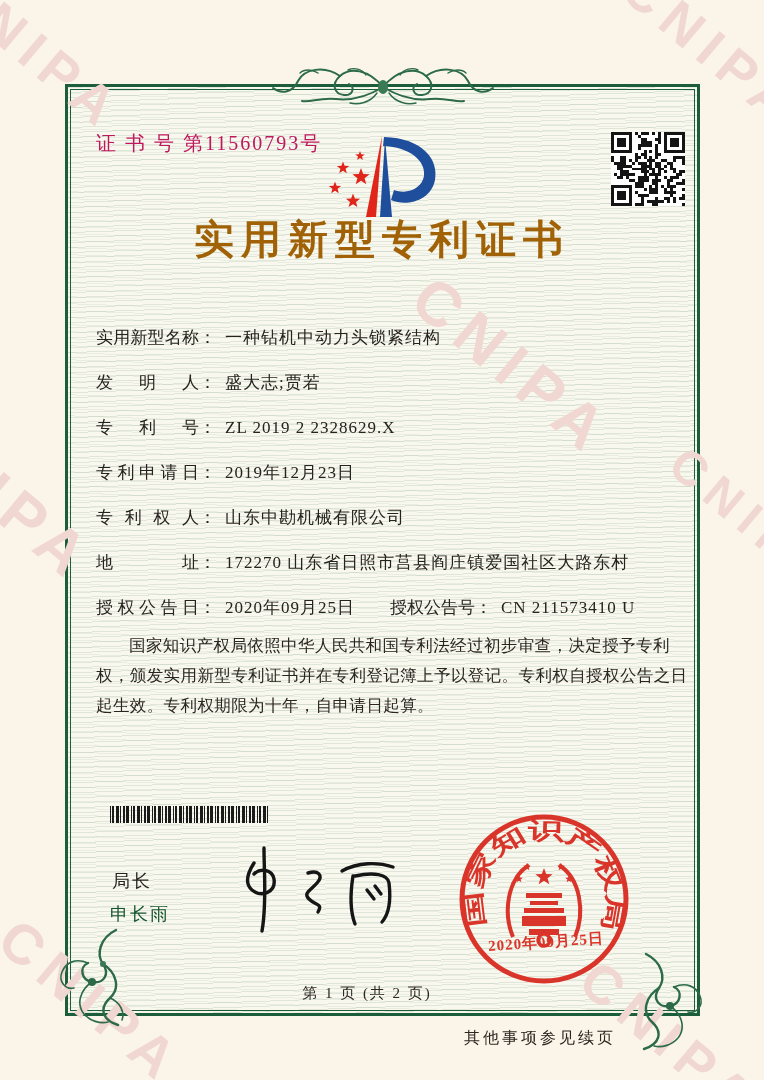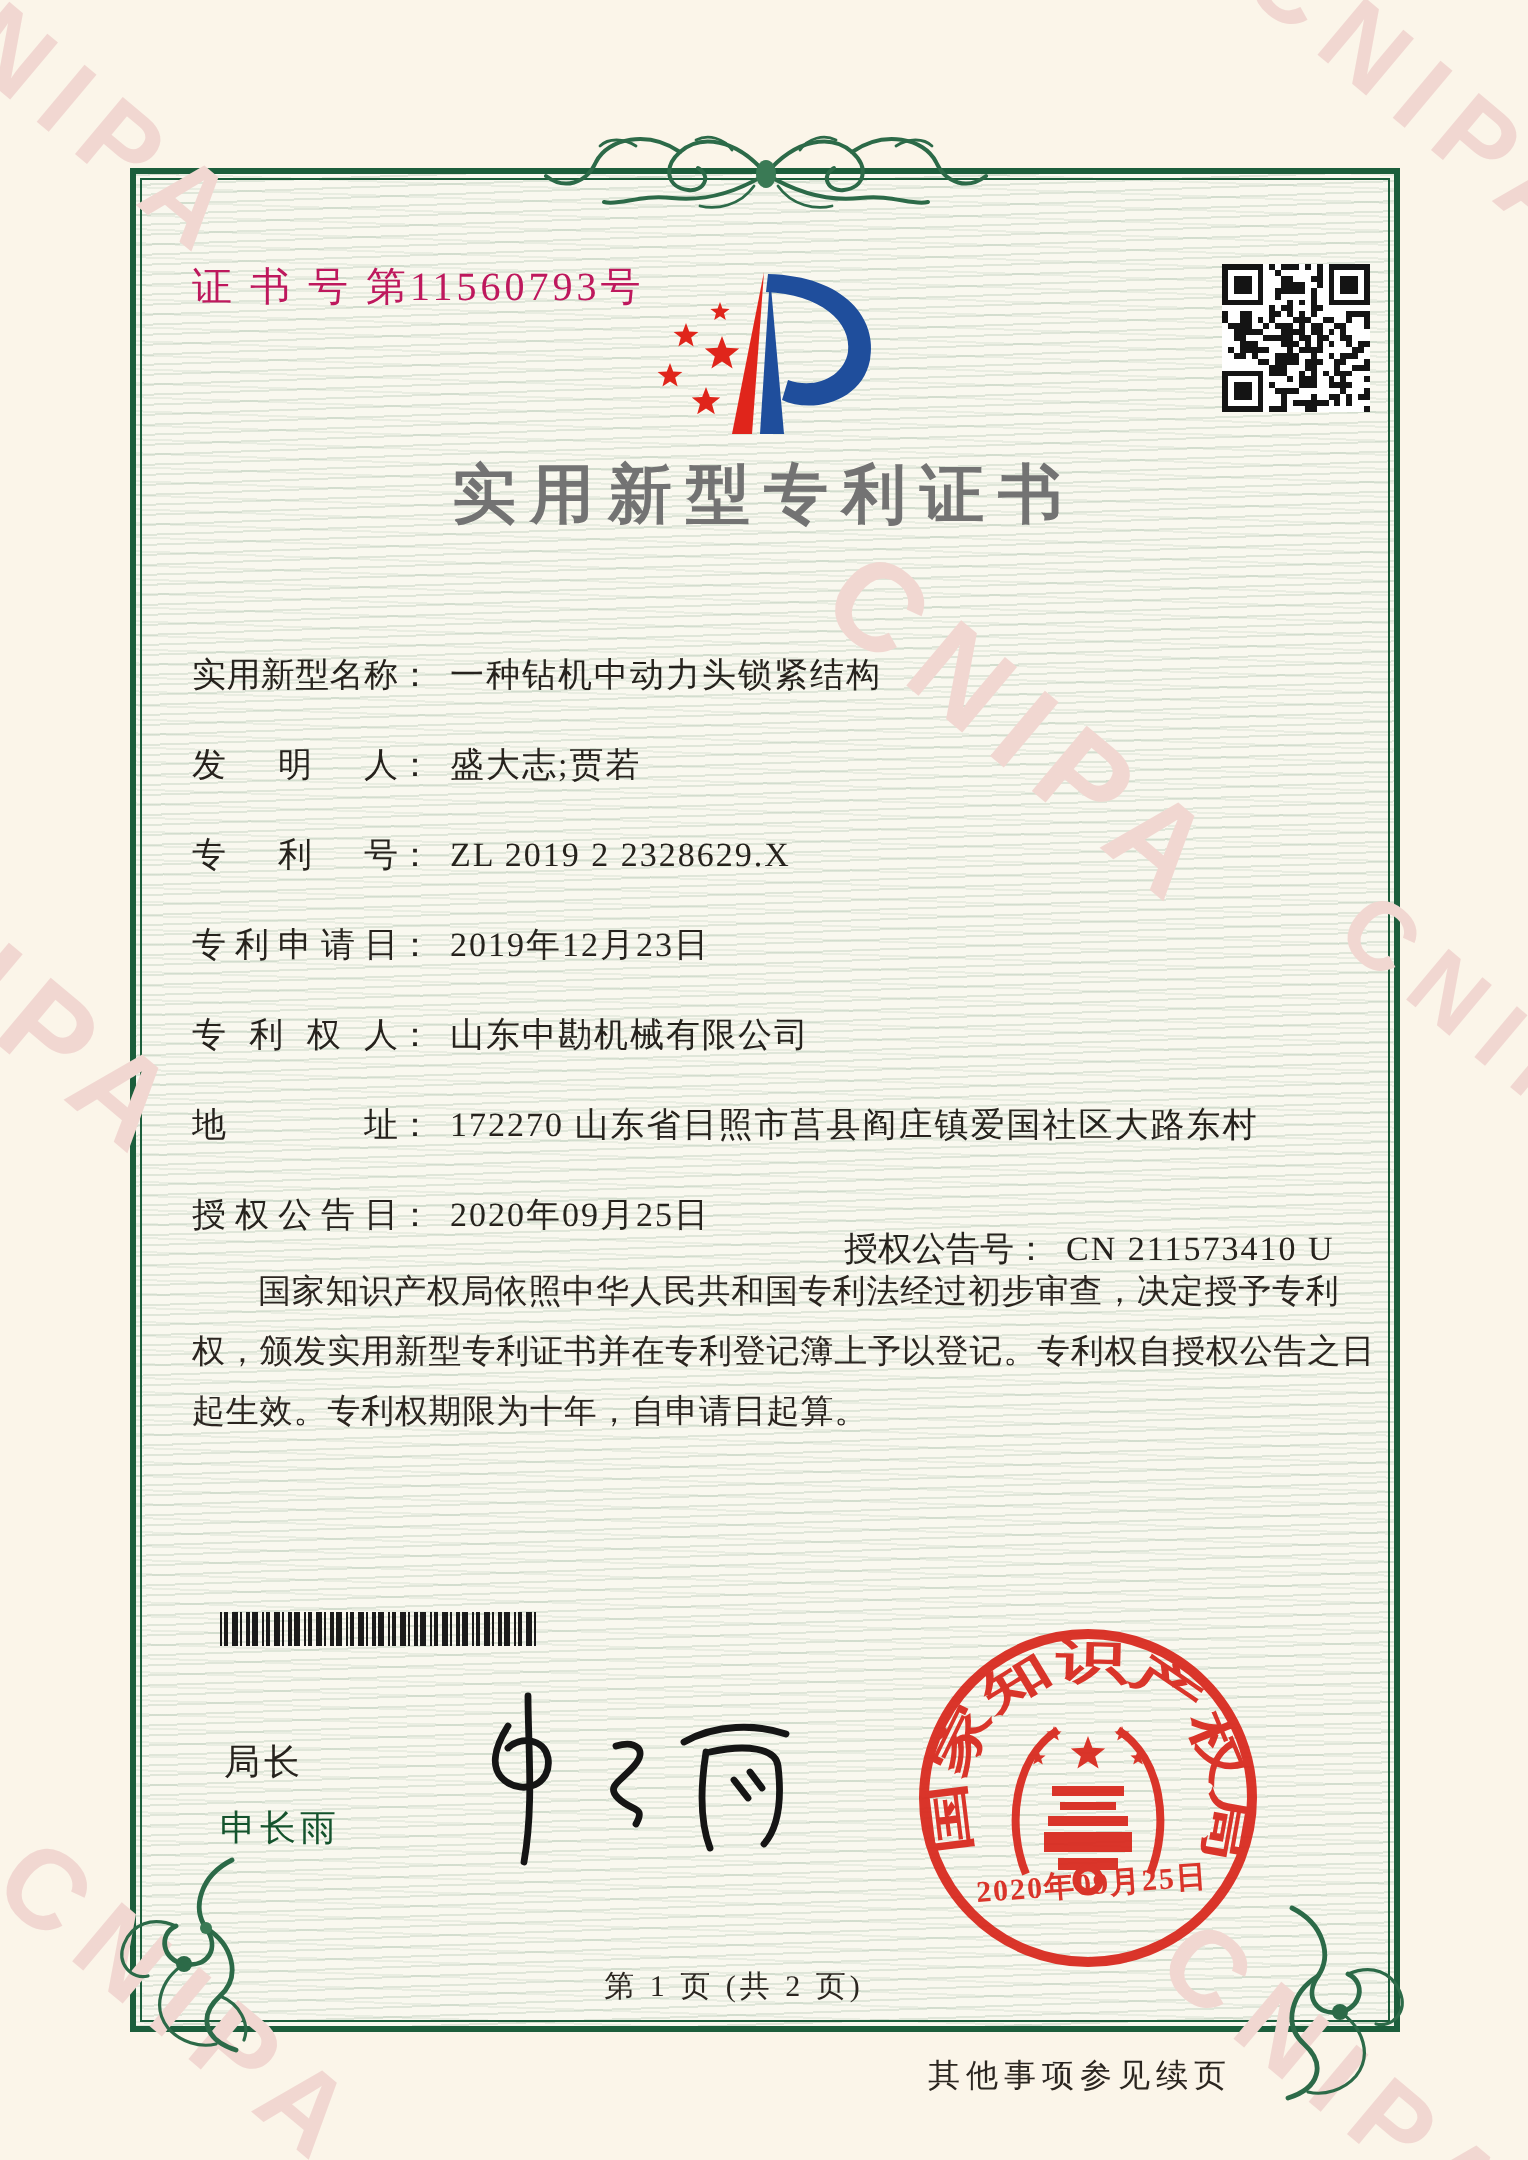--- a/index.html
+++ b/index.html
@@ -21,28 +21,28 @@
       font-weight:bold;color:#f1d7d1;letter-spacing:10px;transform:rotate(40deg);
       transform-origin:left top;white-space:nowrap;}
 
   .content{position:absolute;inset:0;z-index:2;}
 
   .cert-no{position:absolute;left:96px;top:130px;font-size:20px;letter-spacing:2px;color:#be185d;}
 
   .logo{position:absolute;left:322px;top:124px;}
   .qr{position:absolute;left:611px;top:132px;width:74px;height:74px;background:#fff;}
 
-  .title{position:absolute;left:0;top:226px;width:100%;text-align:center;
-    font-size:32px;font-weight:bold;letter-spacing:7px;color:#737373;}
+  .title{position:absolute;left:0;top:212px;width:100%;text-align:center;
+    font-size:40px;font-weight:bold;letter-spacing:7px;color:#a16207;}
 
   .field-row{position:absolute;left:96px;font-size:17px;color:#26221d;white-space:nowrap;}
   .flabel{display:inline-block;width:103px;text-align:justify;text-align-last:justify;}
   .fsep{display:inline-block;}
   .fvalue{margin-left:9px;letter-spacing:1px;}
-  .pair2{position:absolute;left:294px;top:17px;white-space:nowrap;margin-left:32px;}
+  .pair2{position:absolute;left:294px;top:0;white-space:nowrap;}
 
   .body-text{position:absolute;left:96px;top:631px;width:592px;font-size:16.5px;
     line-height:30px;color:#2b2520;letter-spacing:.4px;}
   .body-text p{margin:0;text-indent:2em;}
 
   .barcode{position:absolute;left:110px;top:806px;height:17px;display:flex;align-items:stretch;}
   .barcode div{background:#1b1b1b;}
 
   .signer-title{position:absolute;left:112px;top:869px;font-size:18px;letter-spacing:2px;
     color:#26221d;font-family:"Liberation Sans","DejaVu Sans",sans-serif;}

